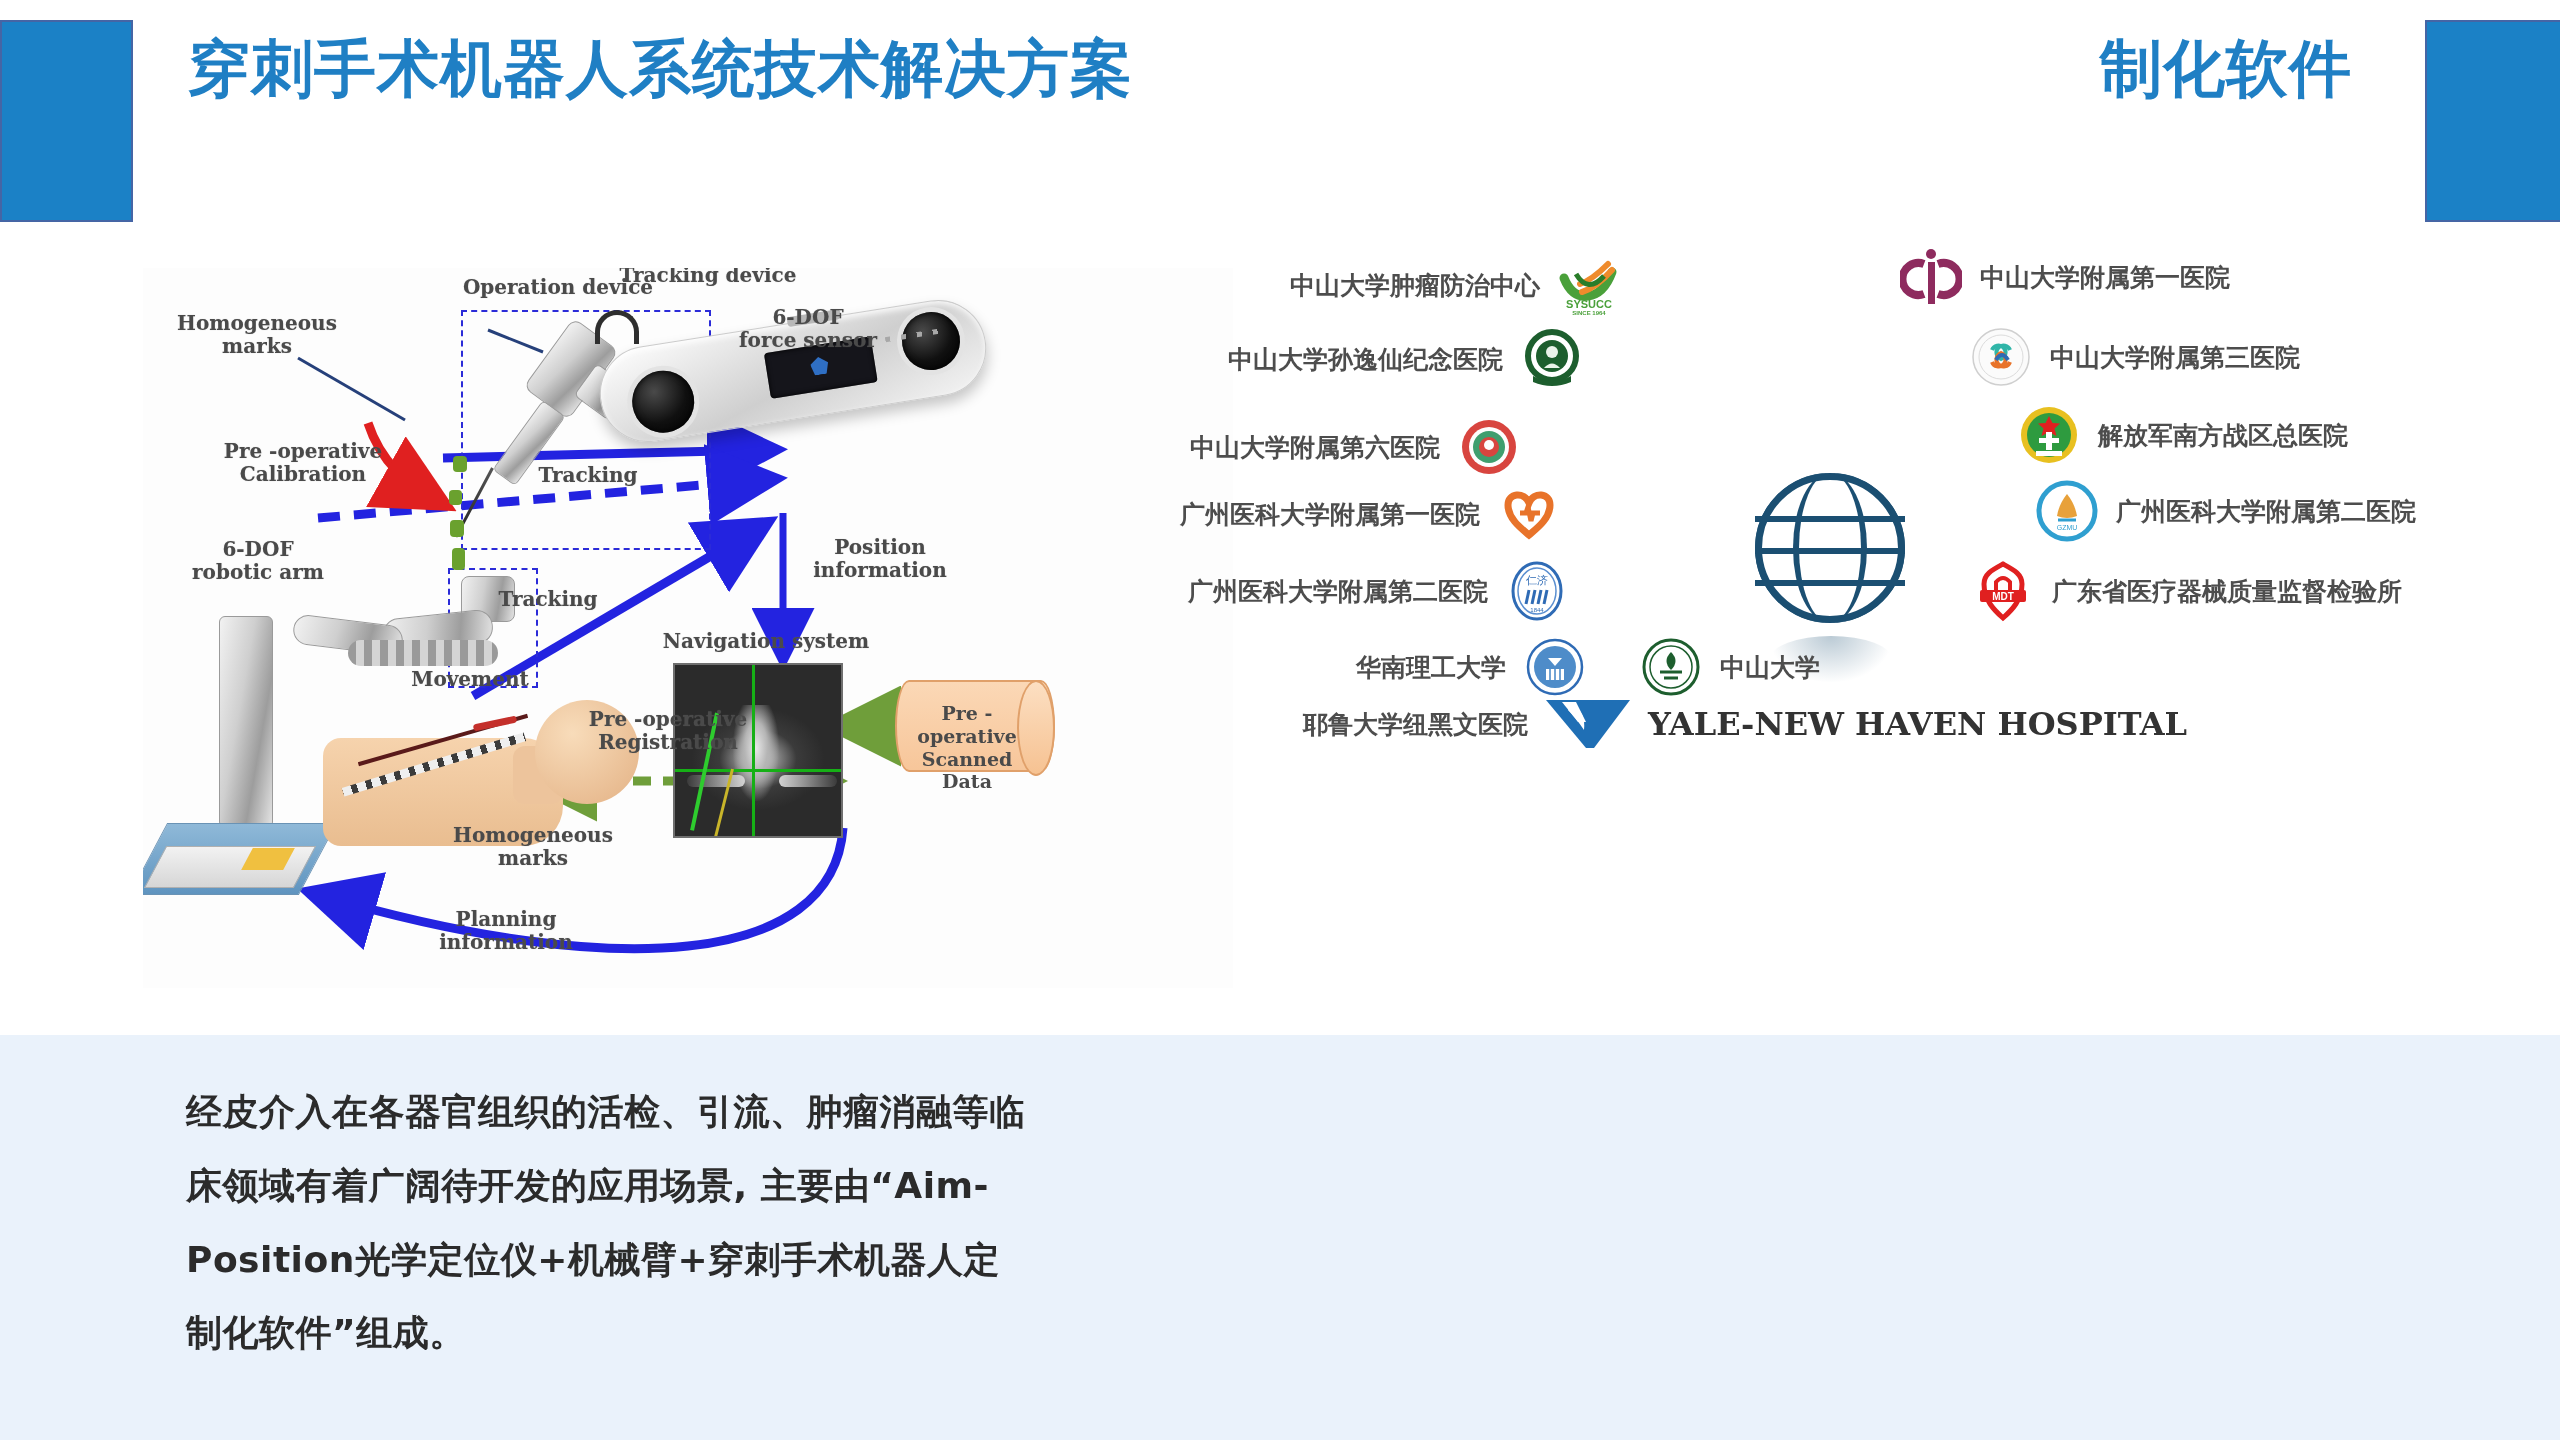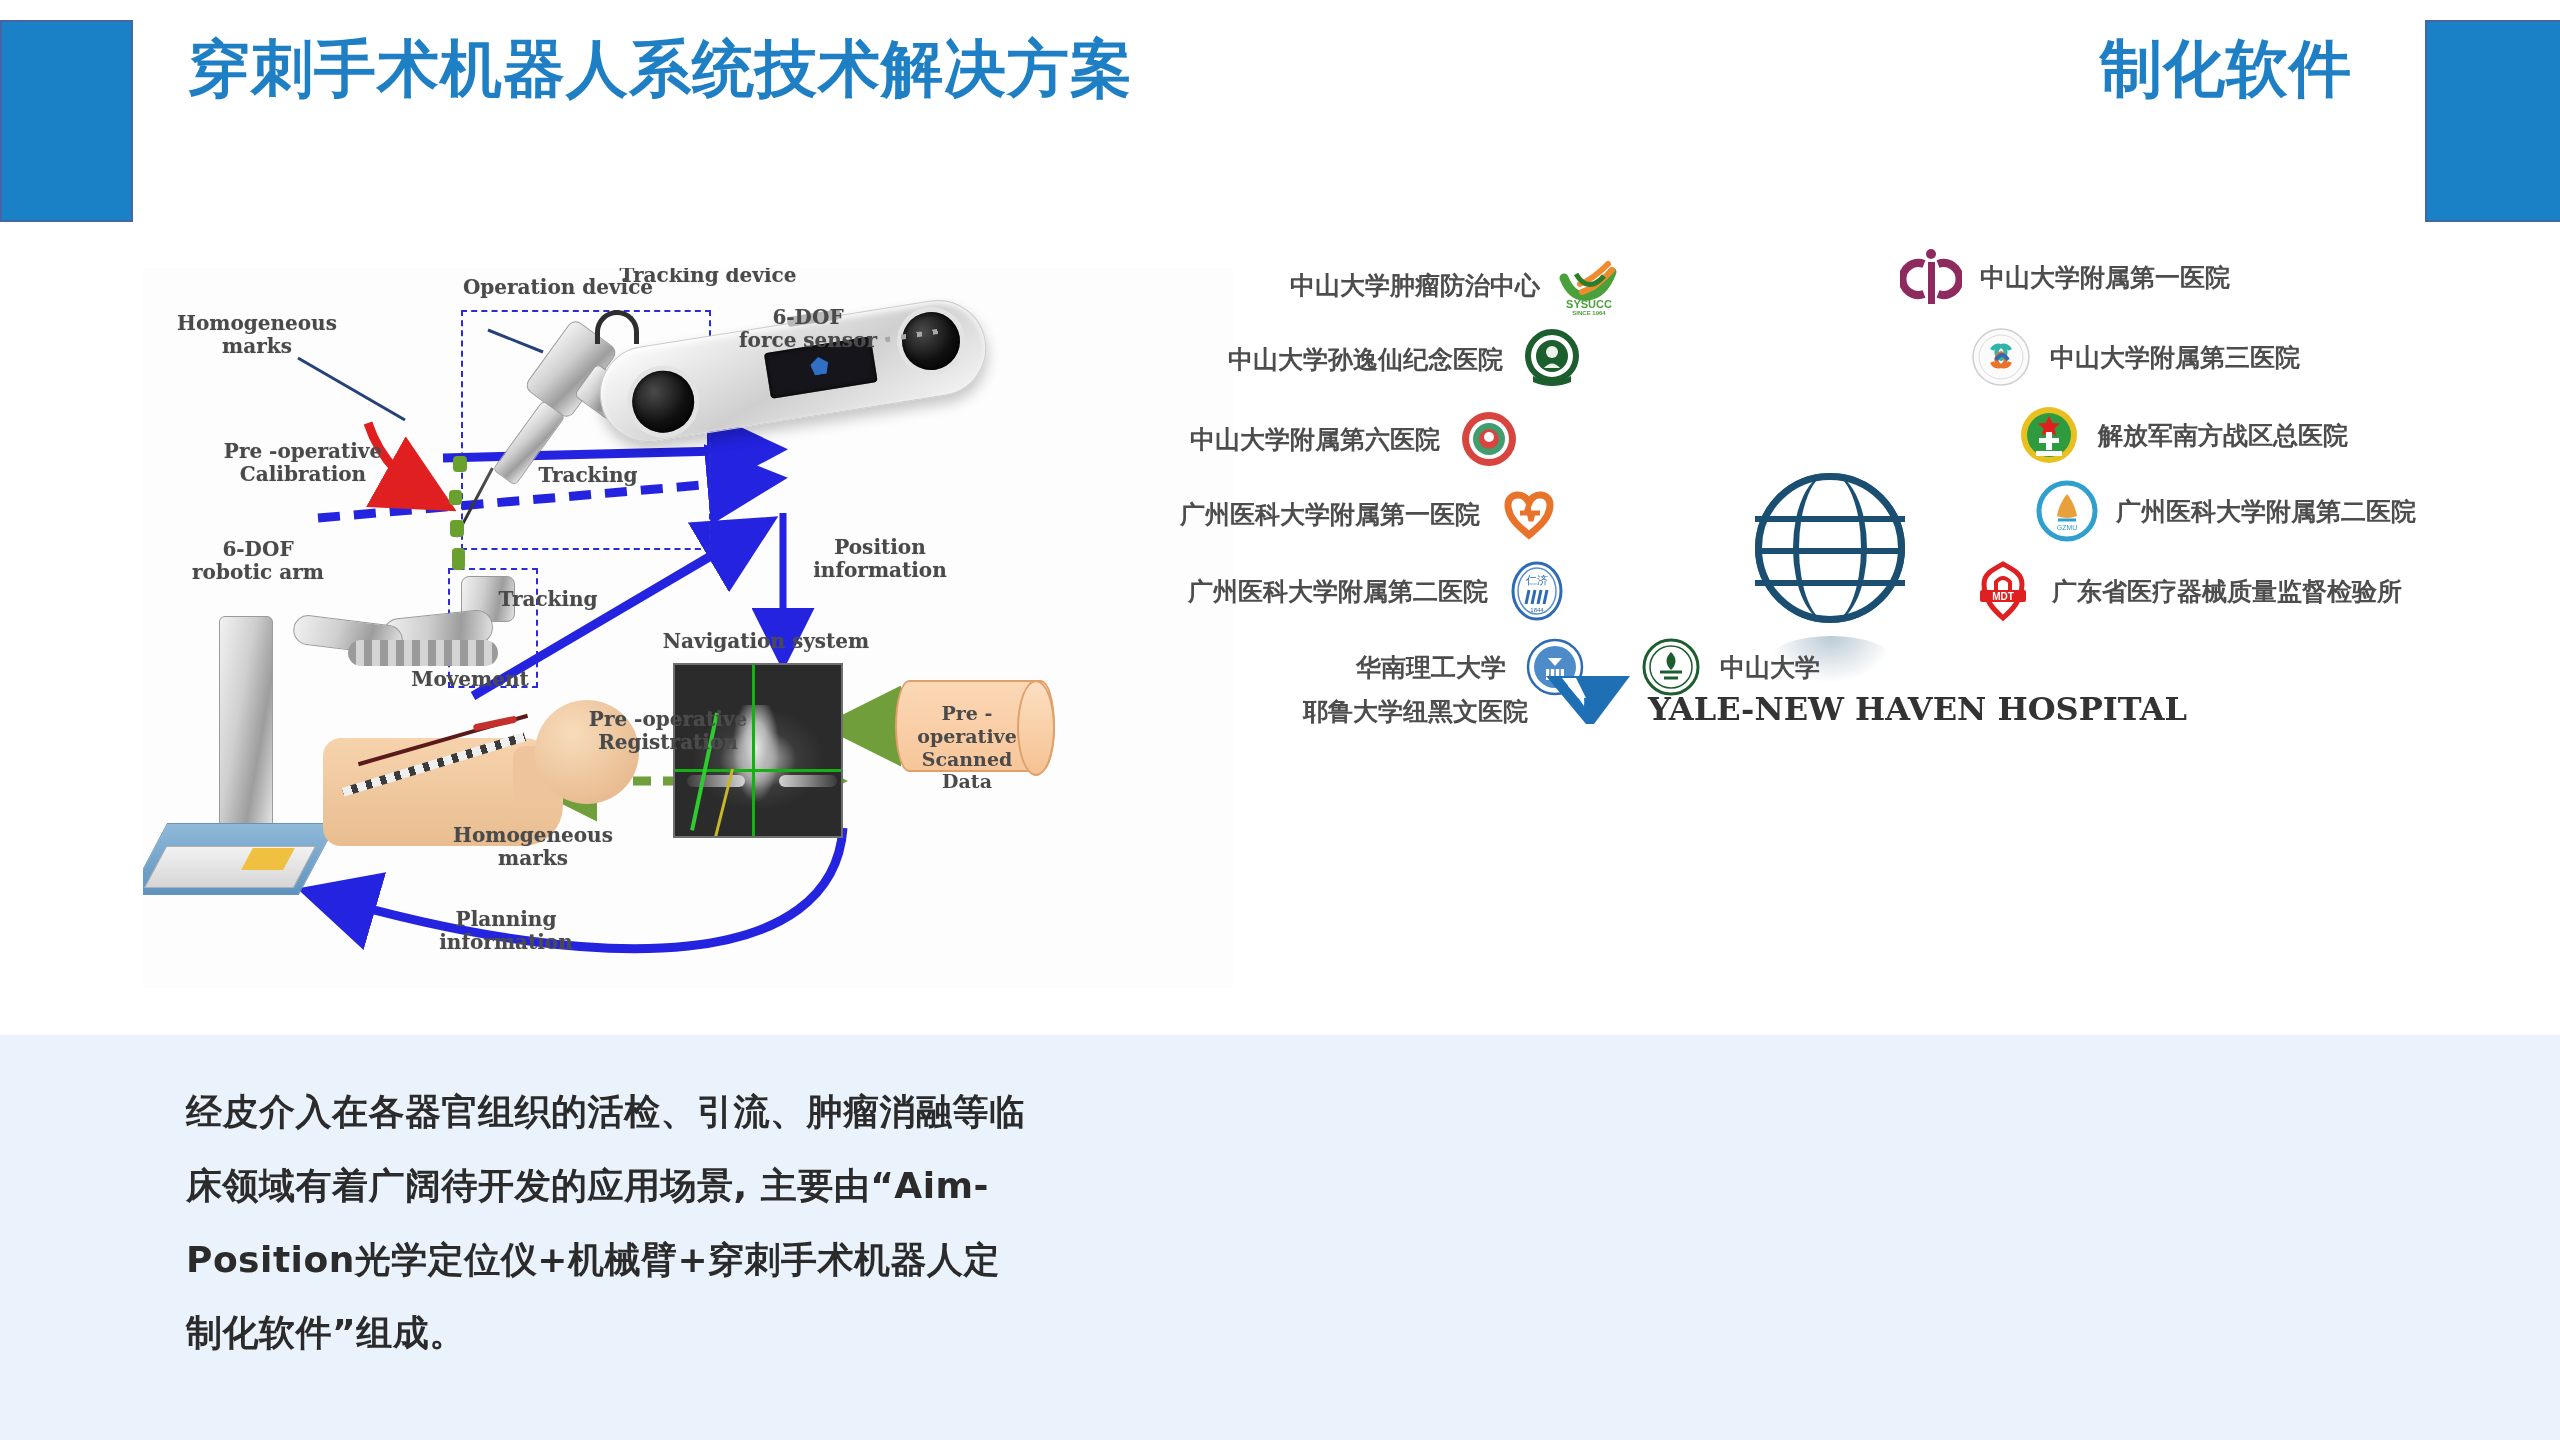--- a/index.html
+++ b/index.html
@@ -367,21 +367,21 @@
         <svg viewBox="0 0 62 62" width="62" height="62">
           <circle cx="31" cy="28" r="24" fill="none" stroke="#1d5e2e" stroke-width="6"></circle>
           <circle cx="31" cy="28" r="16" fill="#1d5e2e"></circle>
           <circle cx="31" cy="24" r="6" fill="#eaf3ea"></circle>
           <path d="M23 40 Q31 31 39 40 z" fill="#eaf3ea"></path>
           <path d="M12 48 Q31 58 50 48 L50 54 Q31 62 12 54 z" fill="#1d5e2e"></path>
         </svg>
       </span>
     </div>
 
-    <div class="prow gap-l" style="left:-110px; top:140px;">
+    <div class="prow gap-l" style="left:-110px; top:148px;">
       <span class="plabel">中山大学附属第六医院</span>
       <span class="plogo">
         <svg viewBox="0 0 62 62" width="62" height="62">
           <circle cx="31" cy="31" r="27" fill="#d8453f"></circle>
           <circle cx="31" cy="31" r="20" fill="#fdfdfd"></circle>
           <circle cx="31" cy="31" r="16" fill="#3f9e6e"></circle>
           <circle cx="31" cy="31" r="10" fill="#d8453f"></circle>
           <circle cx="31" cy="29" r="5" fill="#fdfdfd"></circle>
         </svg>
       </span>
@@ -501,21 +501,21 @@
         <svg viewBox="0 0 62 62" width="62" height="62">
           <circle cx="31" cy="31" r="27" fill="none" stroke="#1d5e2e" stroke-width="3"></circle>
           <circle cx="31" cy="31" r="21" fill="none" stroke="#1d5e2e" stroke-width="1.5"></circle>
           <path d="M31 16 q-9 9 0 18 q9 -9 0 -18 z" fill="#1d5e2e"></path>
           <path d="M20 36 h22 M24 42 h14" stroke="#1d5e2e" stroke-width="3"></path>
         </svg>
       </span>
       <span class="plabel">中山大学</span>
     </div>
 
-    <div class="prow" style="left:3px; top:404px;align-items:flex-end;">
+    <div class="prow" style="left:3px; top:428px;">
       <span class="plabel">耶鲁大学纽黑文医院</span>
       <span style="width:92px;height:56px;display:inline-block;margin:0 14px;position:relative;">
         <svg viewBox="0 0 92 56" width="92" height="56">
           <path d="M4 4 L88 4 L52 52 L44 52 z" fill="#1f6fb5"></path>
           <path d="M20 6 L34 6 L44 26 L36 26 z" fill="#ffffff"></path>
           <path d="M30 8 Q44 16 42 34 Q34 22 26 14 z" fill="#ffffff"></path>
         </svg>
       </span>
       <span class="plabel" style="font-family:'DejaVu Serif','Liberation Serif',serif; font-size:32px; color:#333; letter-spacing:0;">YALE-NEW HAVEN HOSPITAL</span>
     </div>

